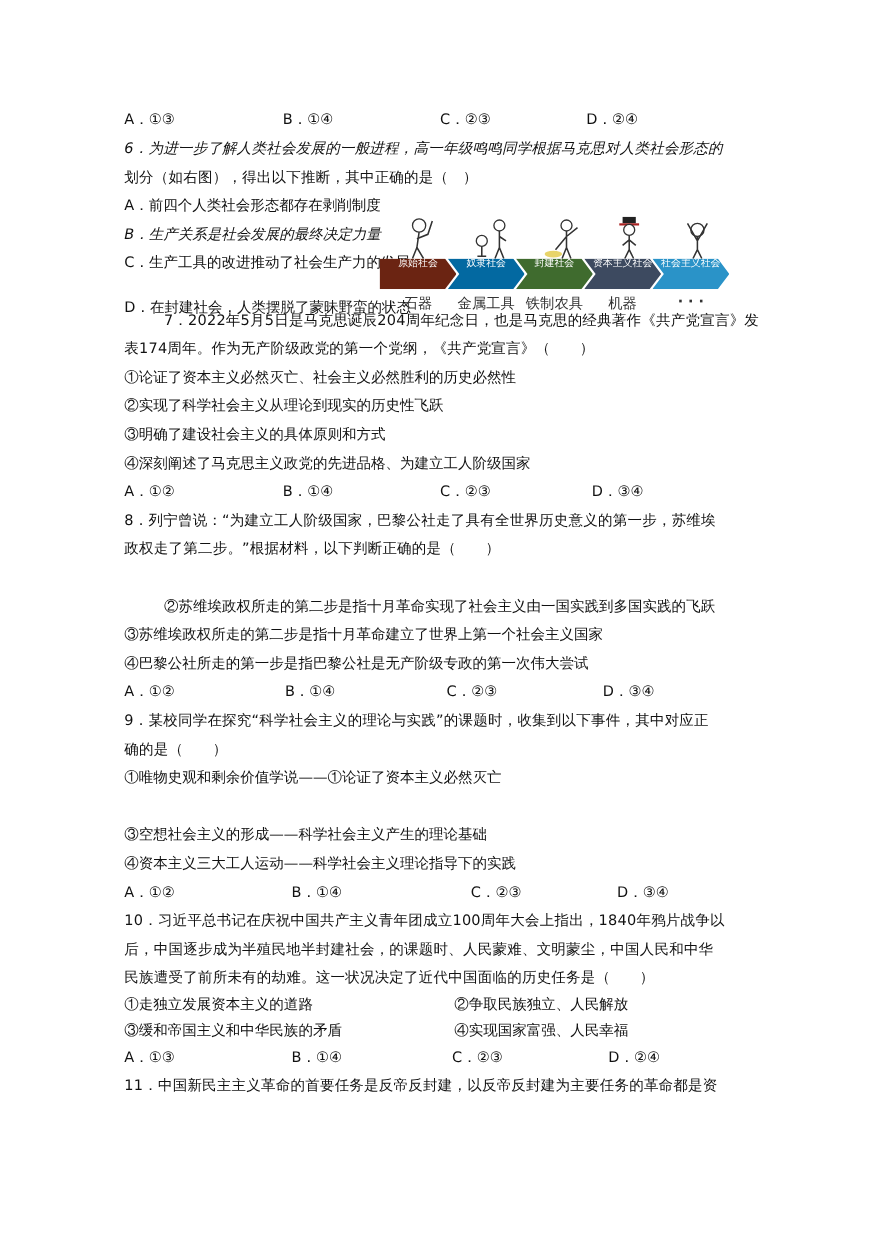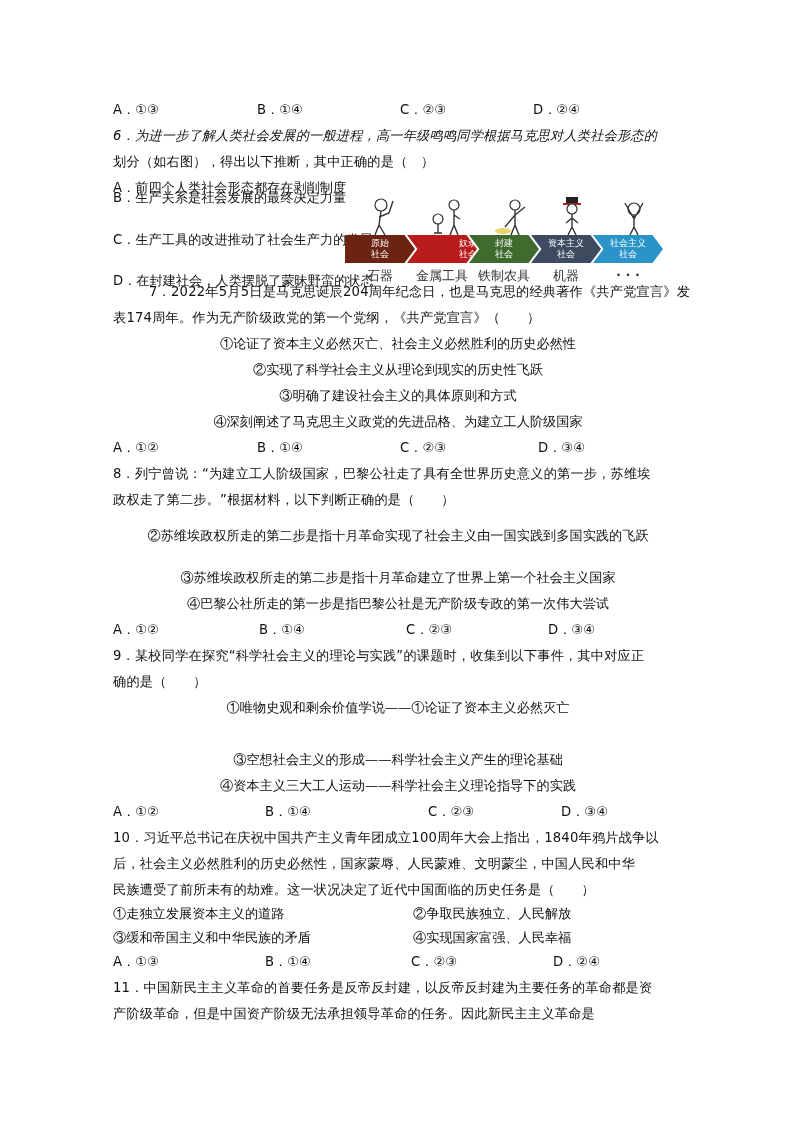--- a/index.html
+++ b/index.html
@@ -2,47 +2,47 @@
 <html><head>
 <meta charset="utf-8">
 <style>
   html, body { margin:0; padding:0; background:#ffffff; }
   body { width:794px; height:1123px; position:relative; overflow:hidden;
          font-family:"DejaVu Sans","Liberation Sans",sans-serif; color:#111; }
   .page { position:absolute; left:0; top:0; width:794px; height:1123px; }
   .line { position:absolute; left:113px; width:570px; font-size:13.2px; line-height:18px; white-space:nowrap; }
   .opt-row { position:absolute; left:113px; width:570px; font-size:13.2px; line-height:18px; height:18px; }
   .opt-row span { position:absolute; top:0; white-space:nowrap; }
-  .sub { font-family:"DejaVu Serif","Liberation Serif",serif;text-align:center; }
+  .sub { font-family:"DejaVu Serif","Liberation Serif",serif; }
   .q-stem { letter-spacing:0.2px; }
   
   .figure { position:absolute; left:345px; top:195px; width:330px; height:90px; }
   .arrow { position:absolute; top:40px; height:28px; width:70px; color:#fff; font-size:9px;
-           text-align:center; line-height:11px; display:flex; flex-direction:column; justify-content:center;
+           text-align:center; line-height:11px; display:flex; flex-direction:row; justify-content:center;
            clip-path:polygon(0 0, 85% 0, 100% 50%, 85% 100%, 0 100%, 15% 50%); }
   .arrow.first { clip-path:polygon(0 0, 85% 0, 100% 50%, 85% 100%, 0 100%, 0 50%); }
   .tool { position:absolute; top:72px; font-size:13px; color:#333; width:60px; text-align:center; }
   .figure-person { position:absolute; top:2px; width:34px; height:40px; }
 </style>
 </head>
 <body>
 
 <div class="page">
 
   <div class="opt-row" style="top:101px;">
     <span style="left:0px;">A．①③</span>
     <span style="left:144px;">B．①④</span>
     <span style="left:287px;">C．②③</span>
     <span style="left:420px;">D．②④</span>
   </div>
 
   <div class="line q-stem" style="top:127px;font-style:italic;">6．为进一步了解人类社会发展的一般进程，高一年级鸣鸣同学根据马克思对人类社会形态的</div>
   <div class="line q-stem" style="top:153px;">划分（如右图），得出以下推断，其中正确的是（　）</div>
   <div class="line" style="top:179px;">A．前四个人类社会形态都存在剥削制度</div>
-  <div class="line" style="top:189px;">B．生产关系是社会发展的最终决定力量</div>
+  <div class="line" style="top:205px;font-style:italic;">B．生产关系是社会发展的最终决定力量</div>
   <div class="line" style="top:231px;">C．生产工具的改进推动了社会生产力的发展</div>
   <div class="line" style="top:272px;">D．在封建社会，人类摆脱了蒙昧野蛮的状态</div>
 
   <div class="figure">
 
     <svg class="figure-person" style="left:22px;" viewBox="0 0 34 40">
       <circle cx="14" cy="8" r="6" fill="#fff" stroke="#333" stroke-width="1.2"></circle>
       <path d="M14 14 L12 28 M12 20 L22 16 L26 4 M12 28 L8 38 M12 28 L18 38" stroke="#333" stroke-width="1.4" fill="none"></path>
     </svg>
     <svg class="figure-person" style="left:85px;" viewBox="0 0 34 40">
@@ -64,21 +64,21 @@
     </svg>
     <svg class="figure-person" style="left:272px;" viewBox="0 0 34 40">
       <circle cx="17" cy="12" r="6" fill="#fff" stroke="#333" stroke-width="1.2"></circle>
       <path d="M17 18 L17 30 M17 30 L13 38 M17 30 L21 38 M17 22 L8 6 M17 22 L26 6" stroke="#333" stroke-width="1.4" fill="none"></path>
     </svg>
 
     <div class="arrow first" style="left:0px; background:#6b2412;">
       <span>原始</span>
       <span>社会</span>
     </div>
-    <div class="arrow" style="left:62px; background:#b91c1c;text-align:right;">
+    <div class="arrow" style="left:62px; background:#0369a1;text-align:right;">
       <span>奴隶</span>
       <span>社会</span>
     </div>
     <div class="arrow" style="left:124px; background:#3f6b2e;">
       <span>封建</span>
       <span>社会</span>
     </div>
     <div class="arrow" style="left:186px; background:#3d4a60;">
       <span>资本主义</span>
       <span>社会</span>
@@ -103,21 +103,21 @@
   <div class="line sub" style="top:413px;">④深刻阐述了马克思主义政党的先进品格、为建立工人阶级国家</div>
   <div class="opt-row" style="top:439px;">
     <span style="left:0px;">A．①②</span>
     <span style="left:144px;">B．①④</span>
     <span style="left:287px;">C．②③</span>
     <span style="left:425px;">D．③④</span>
   </div>
 
   <div class="line q-stem" style="top:465px;">8．列宁曾说：“为建立工人阶级国家，巴黎公社走了具有全世界历史意义的第一步，苏维埃</div>
   <div class="line q-stem" style="top:491px;">政权走了第二步。”根据材料，以下判断正确的是（　　）</div>
-  <div class="line sub" style="top:527px;">②苏维埃政权所走的第二步是指十月革命实现了社会主义由一国实践到多国实践的飞跃</div>
+  <div class="line sub" style="top:543px;margin-left:36px;">②苏维埃政权所走的第二步是指十月革命实现了社会主义由一国实践到多国实践的飞跃</div>
   <div class="line sub" style="top:569px;">③苏维埃政权所走的第二步是指十月革命建立了世界上第一个社会主义国家</div>
   <div class="line sub" style="top:595px;">④巴黎公社所走的第一步是指巴黎公社是无产阶级专政的第一次伟大尝试</div>
   <div class="opt-row" style="top:621px;">
     <span style="left:0px;">A．①②</span>
     <span style="left:146px;">B．①④</span>
     <span style="left:293px;">C．②③</span>
     <span style="left:435px;">D．③④</span>
   </div>
 
   <div class="line q-stem" style="top:647px;">9．某校同学在探究“科学社会主义的理论与实践”的课题时，收集到以下事件，其中对应正</div>
@@ -126,33 +126,32 @@
   <div class="line sub" style="top:751px;">③空想社会主义的形成——科学社会主义产生的理论基础</div>
   <div class="line sub" style="top:777px;">④资本主义三大工人运动——科学社会主义理论指导下的实践</div>
   <div class="opt-row" style="top:803px;">
     <span style="left:0px;">A．①②</span>
     <span style="left:152px;">B．①④</span>
     <span style="left:315px;">C．②③</span>
     <span style="left:448px;">D．③④</span>
   </div>
 
   <div class="line q-stem" style="top:829px;">10．习近平总书记在庆祝中国共产主义青年团成立100周年大会上指出，1840年鸦片战争以</div>
-  <div class="line q-stem" style="top:855px;">后，社会主义必然胜利的历史必然性，国家蒙辱、人民蒙难、文明蒙尘，中国人民和中华</div>
+  <div class="line q-stem" style="top:855px;">后，中国逐步成为半殖民地半封建社会，的课题时、人民蒙难、文明蒙尘，中国人民和中华</div>
   <div class="line q-stem" style="top:881px;">民族遭受了前所未有的劫难。这一状况决定了近代中国面临的历史任务是（　　）</div>
   <div class="opt-row sub" style="top:905px;">
     <span style="left:0px;">①走独立发展资本主义的道路</span>
     <span style="left:300px;">②争取民族独立、人民解放</span>
   </div>
   <div class="opt-row sub" style="top:929px;">
     <span style="left:0px;">③缓和帝国主义和中华民族的矛盾</span>
     <span style="left:300px;">④实现国家富强、人民幸福</span>
   </div>
   <div class="opt-row" style="top:953px;">
     <span style="left:0px;">A．①③</span>
     <span style="left:152px;">B．①④</span>
     <span style="left:298px;">C．②③</span>
     <span style="left:440px;">D．②④</span>
   </div>
 
   <div class="line q-stem" style="top:979px;">11．中国新民主主义革命的首要任务是反帝反封建，以反帝反封建为主要任务的革命都是资</div>
-  <div class="line q-stem" style="top:1005px;">产阶级革命，但是中国资产阶级无法承担领导革命的任务。因此新民主主义革命是</div>
 
 </div>
 
 </body></html>

